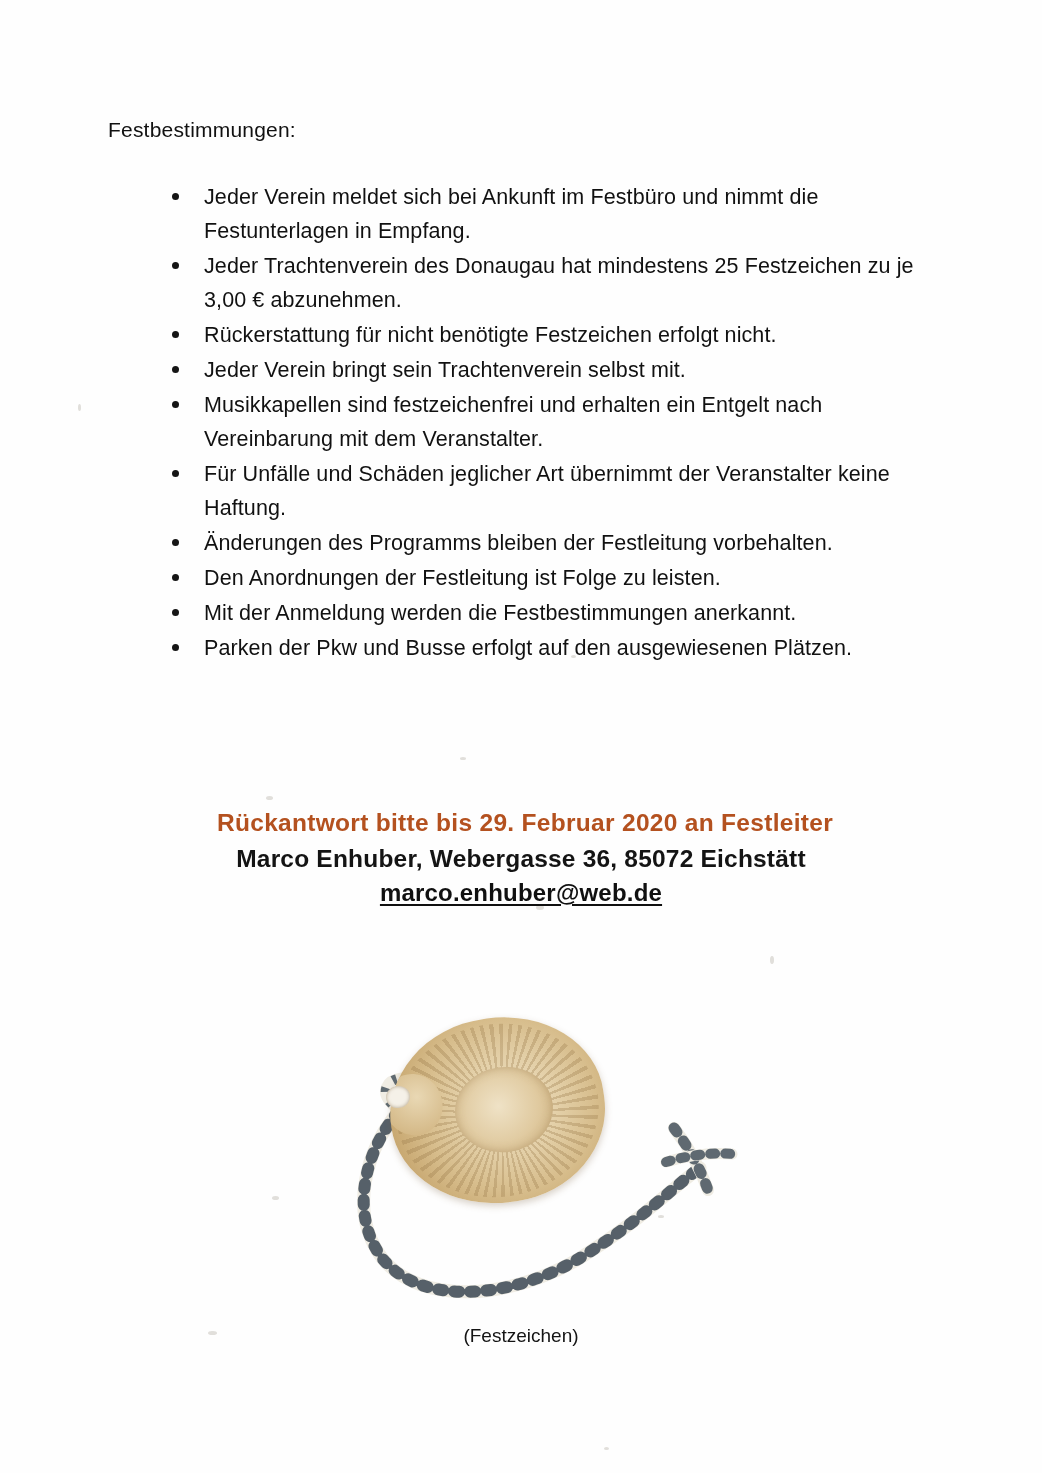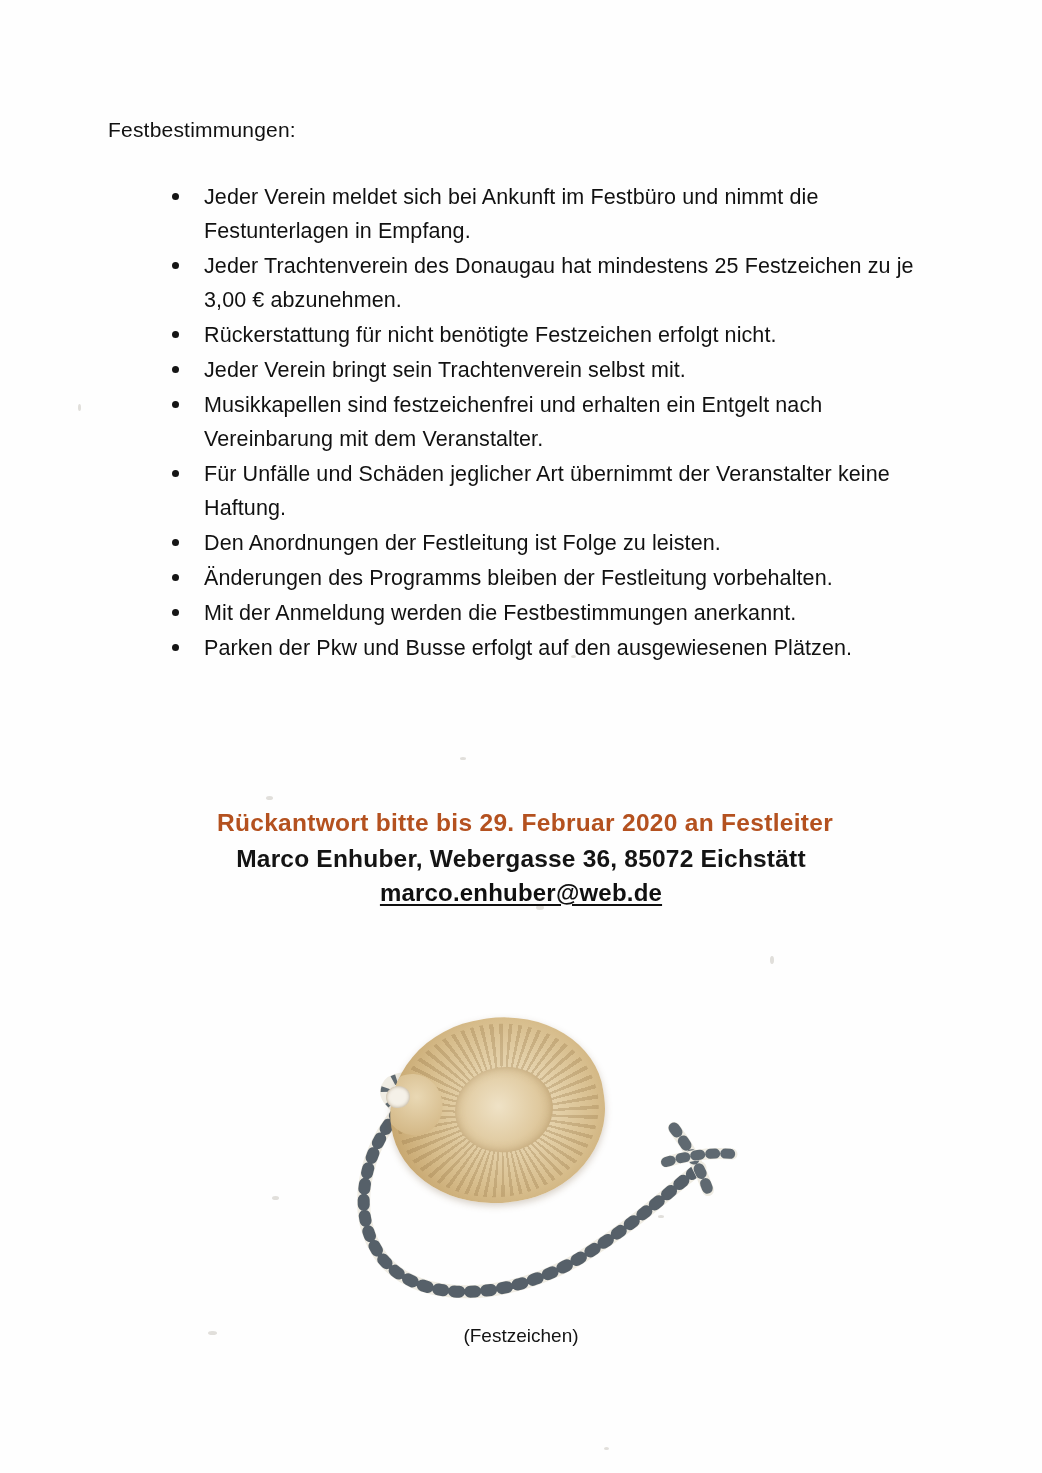--- a/index.html
+++ b/index.html
@@ -230,25 +230,25 @@
     <li>
       <span class="dot"></span>
       <span>Musikkapellen sind festzeichenfrei und erhalten ein Entgelt nach Vereinbarung mit dem Veranstalter.</span>
     </li>
     <li>
       <span class="dot"></span>
       <span>Für Unfälle und Schäden jeglicher Art übernimmt der Veranstalter keine Haftung.</span>
     </li>
     <li>
       <span class="dot"></span>
+      <span>Änderungen des Programms bleiben der Festleitung vorbehalten.</span>
+    </li>
+    <li>
+      <span class="dot"></span>
       <span>Den Anordnungen der Festleitung ist Folge zu leisten.</span>
-    </li>
-    <li>
-      <span class="dot"></span>
-      <span>Änderungen des Programms bleiben der Festleitung vorbehalten.</span>
     </li>
     <li>
       <span class="dot"></span>
       <span>Mit der Anmeldung werden die Festbestimmungen anerkannt.</span>
     </li>
     <li>
       <span class="dot"></span>
       <span>Parken der Pkw und Busse erfolgt auf den ausgewiesenen Plätzen.</span>
     </li>
   </ul>

